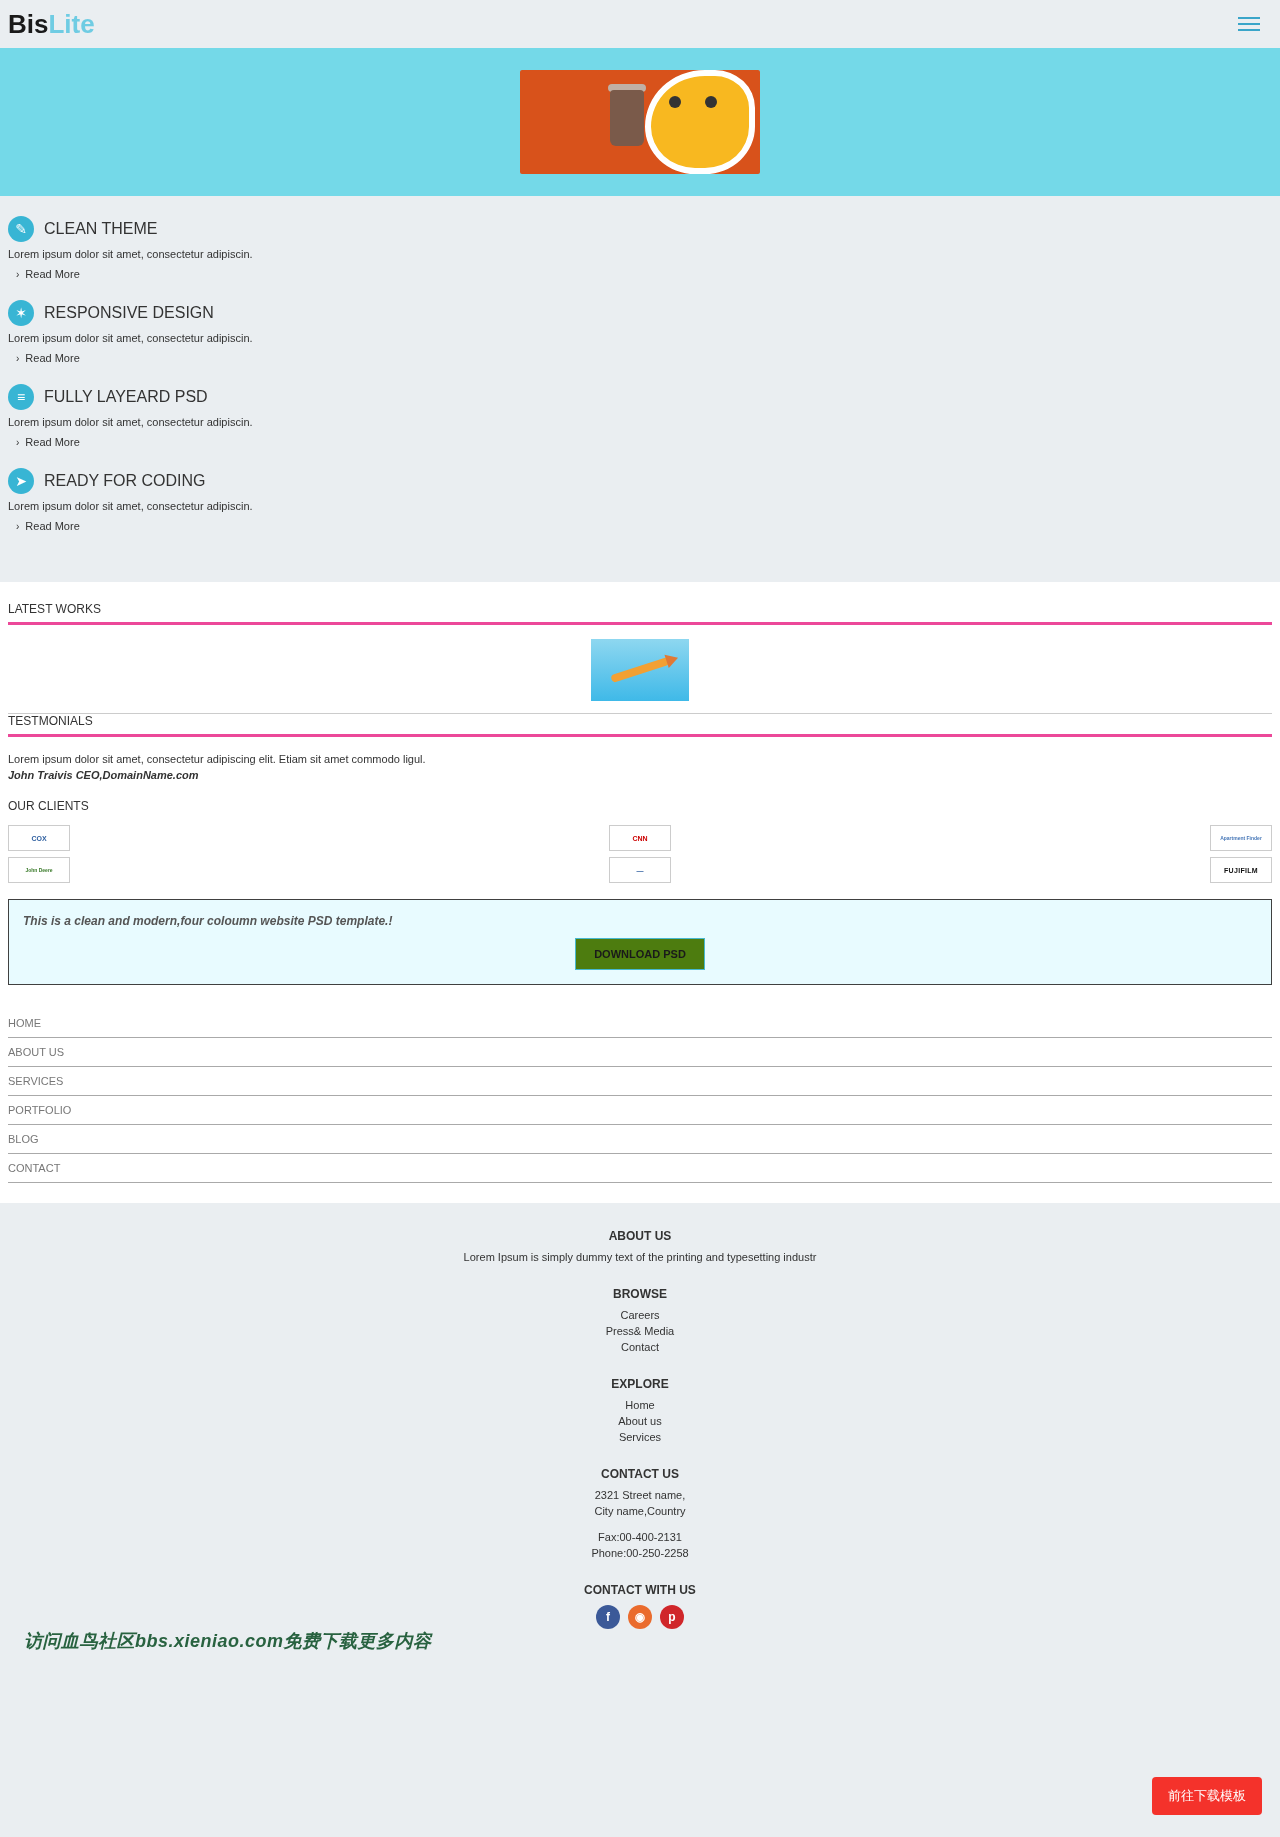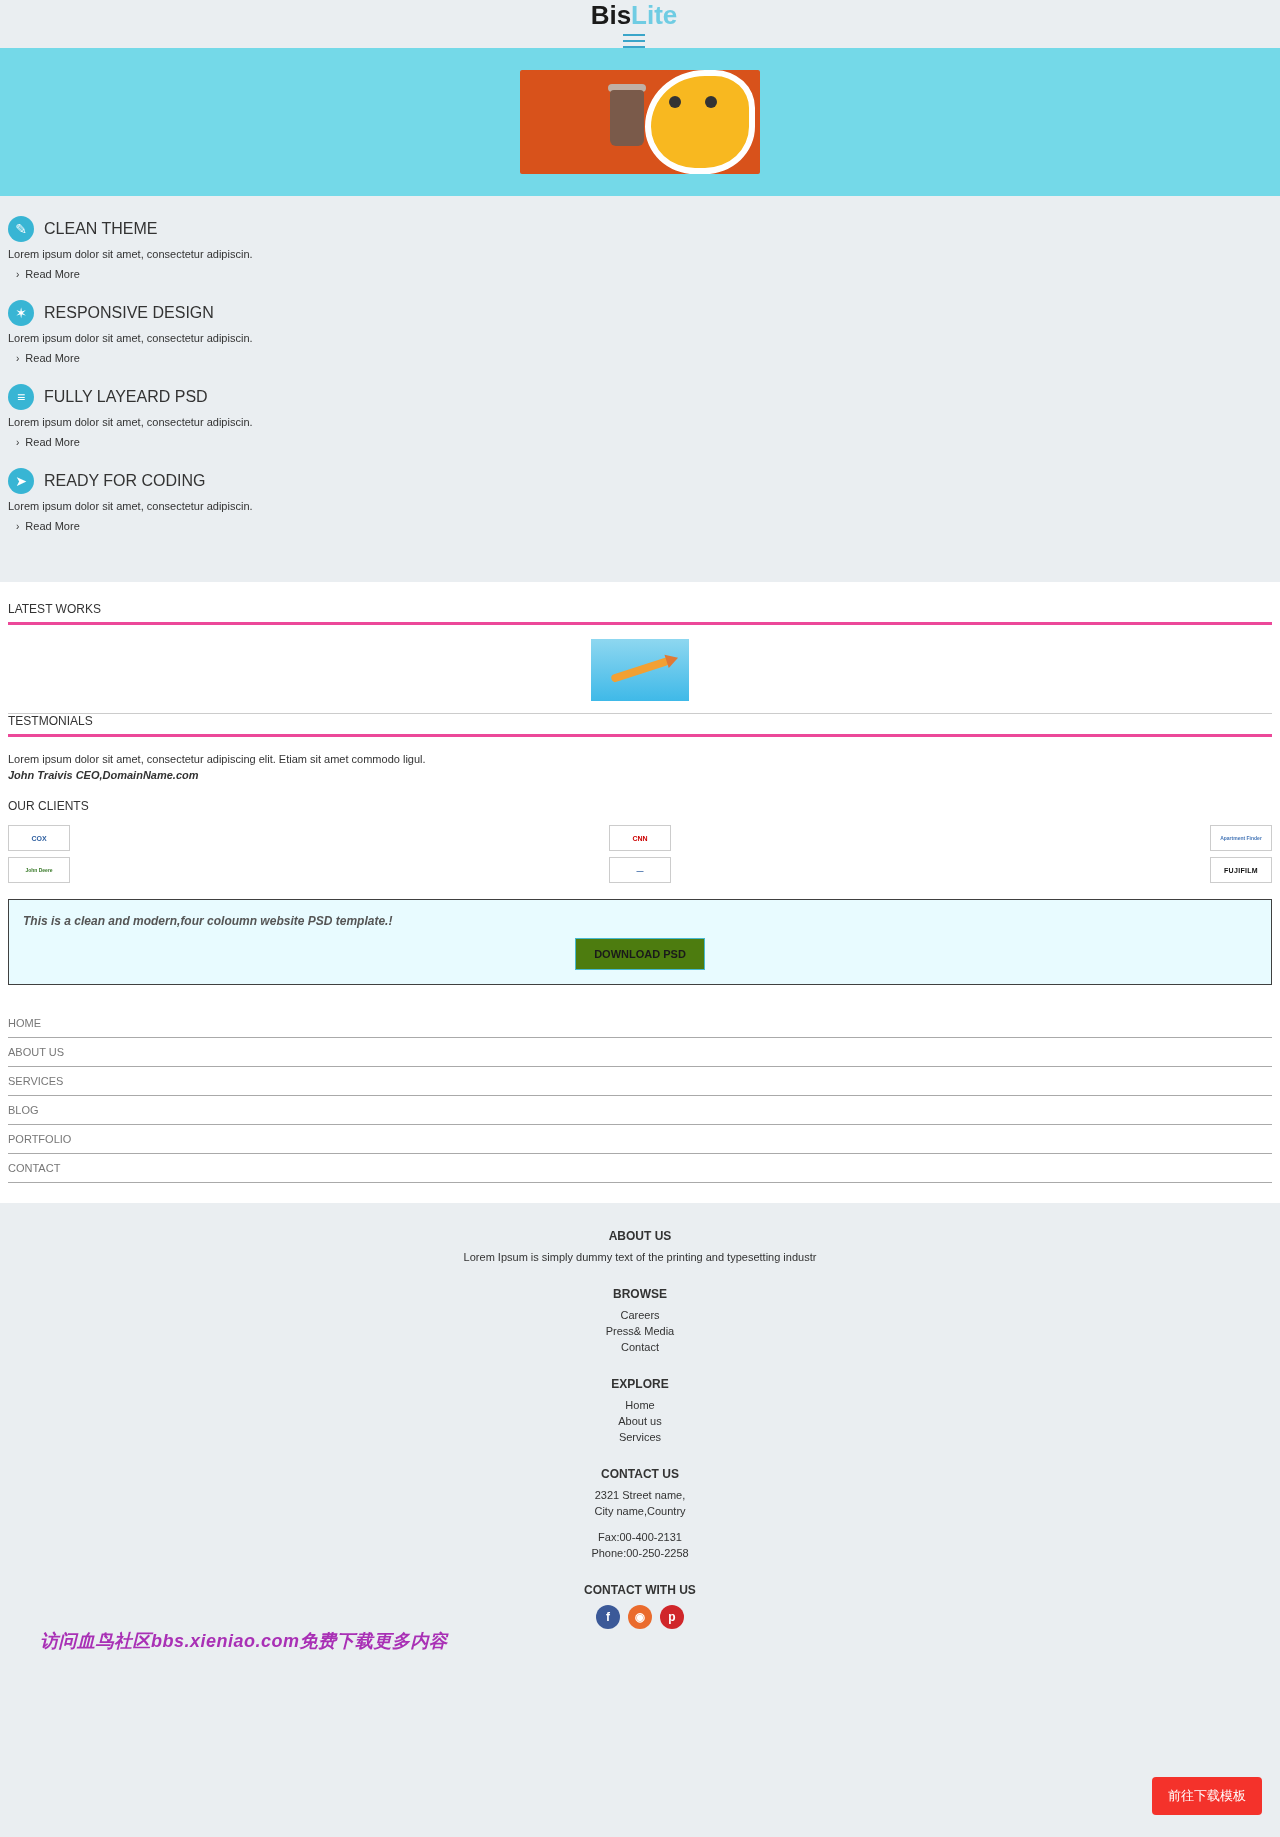--- a/index.html
+++ b/index.html
@@ -1,20 +1,20 @@
 <!DOCTYPE html>
 <html><head>
 <meta charset="utf-8">
 <style>
 *{margin:0;padding:0;box-sizing:border-box;}
 body{font-family:Arial,Helvetica,sans-serif;font-size:12px;color:#333;background:#eaeef1;width:1280px;}
 a{text-decoration:none;color:#333;}
 
 
-.topbar{background:#eaeef1;height:48px;display:flex;align-items:center;justify-content:space-between;padding:0 20px 0 8px;flex-direction:column;}
+.topbar{background:#eaeef1;height:48px;display:flex;align-items:center;justify-content:space-between;padding:0 20px 0 8px;}
 .logo{font-size:26px;font-weight:bold;}
 .logo .b1{color:#1a1a1a;}
 .logo .b2{color:#6fcce3;font-weight:600;}
 .menu-icon{display:flex;flex-direction:column;gap:4px;cursor:pointer;}
 .menu-icon span{display:block;width:22px;height:2px;background:#3aa5c9;}
 
 
 .hero{background:#74d9e8;height:148px;display:flex;align-items:center;justify-content:center;}
 .hero-img{width:240px;height:104px;background:#d8521b;border-radius:2px;position:relative;overflow:hidden;}
 .hero-img .cup{position:absolute;left:90px;top:20px;width:34px;height:56px;background:#7a5a4a;border-radius:4px 4px 6px 6px;}
@@ -62,21 +62,21 @@
 
 
 .footer{background:#eaeef1;padding:26px 8px 40px;text-align:center;position:relative;}
 .footer h4{font-size:12px;font-weight:bold;margin-bottom:8px;}
 .footer p, .footer a{font-size:11px;color:#333;display:block;margin-bottom:4px;}
 .footer-sec{margin-bottom:24px;}
 .social-row{display:flex;justify-content:center;gap:8px;margin-top:8px;}
 .social-ic{width:24px;height:24px;border-radius:50%;display:flex;align-items:center;justify-content:center;color:#fff;font-size:12px;font-weight:bold;}
 .fb{background:#3b5998;} .dr{background:#ea6b2d;} .pn{background:#d0262a;}
 
-.watermark{position:absolute;left:40px;bottom:16px;font-size:18px;font-style:italic;font-weight:bold;color:#a21caf;opacity:0.9;letter-spacing:0.5px;}
+.watermark{position:absolute;left:24px;bottom:16px;font-size:18px;font-style:italic;font-weight:bold;color:#14532d;opacity:0.9;letter-spacing:0.5px;}
 .float-btn{position:fixed;right:18px;bottom:22px;background:#f4322b;color:#fff;border:none;border-radius:4px;padding:10px 16px;font-size:13px;cursor:pointer;}
 </style>
 </head>
 <body>
 
 <div class="topbar">
   <div class="logo">
     <span class="b1">Bis</span><span class="b2">Lite</span>
   </div>
   <div class="menu-icon">
@@ -181,22 +181,22 @@
     <div class="dtext">This is a clean and modern,four coloumn website PSD template.!</div>
     <div class="btn-wrap">
       <button class="download-btn">DOWNLOAD PSD</button>
     </div>
   </div>
 
   <div class="navlist">
     <a>HOME</a>
     <a>ABOUT US</a>
     <a>SERVICES</a>
+    <a>PORTFOLIO</a>
     <a>BLOG</a>
-    <a>PORTFOLIO</a>
     <a>CONTACT</a>
   </div>
 </div>
 
 <div class="footer">
   <div class="footer-sec">
     <h4>ABOUT US</h4>
     <p>Lorem Ipsum is simply dummy text of the printing and typesetting industr</p>
   </div>
   <div class="footer-sec">

